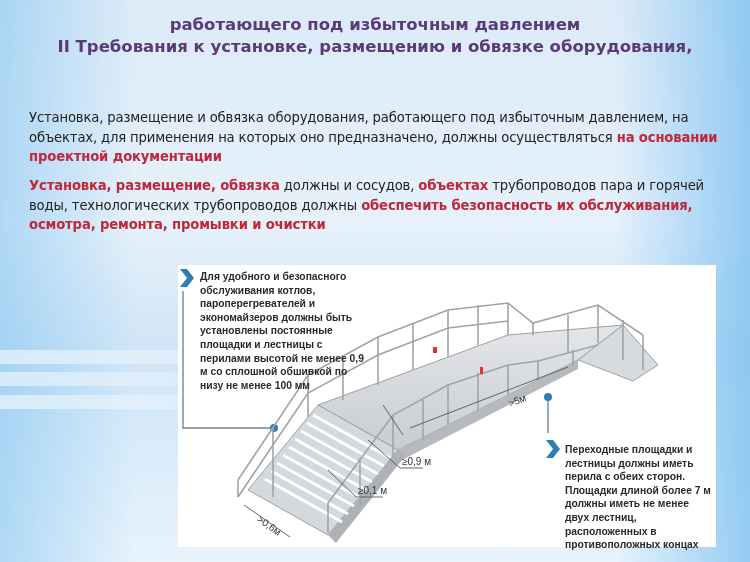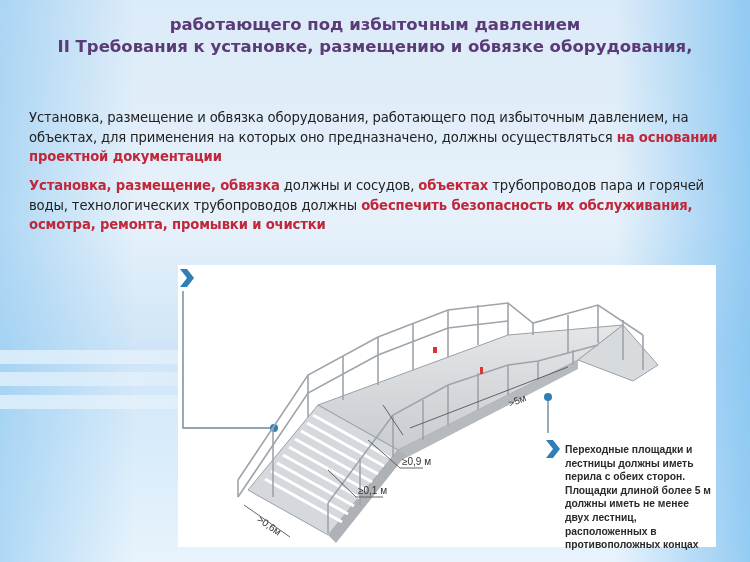--- a/index.html
+++ b/index.html
@@ -130,24 +130,25 @@
       <line x1="66" y1="240" x2="112" y2="272"></line>
     </g>
 
     <rect x="255" y="82" width="4" height="6" fill="#d33"></rect>
     <rect x="302" y="102" width="3" height="7" fill="#d33"></rect>
   </svg>
 
   <svg class="chev" style="left:2px; top:4px;" viewBox="0 0 14 18">
     <polygon points="0,0 7,0 14,9 7,18 0,18 7,9" fill="#2f7fb5"></polygon>
   </svg>
+  <div class="note note-left">Для удобного и безопасного обслуживания котлов, пароперегревателей и экономайзеров должны быть установлены постоянные площадки и лестницы с перилами высотой не менее 0,9 м со сплошной обшивкой по низу не менее 100 мм</div>
 
   <svg class="chev" style="left:368px; top:175px;" viewBox="0 0 14 18">
     <polygon points="0,0 7,0 14,9 7,18 0,18 7,9" fill="#2f7fb5"></polygon>
   </svg>
-  <div class="note note-right">Переходные площадки и лестницы должны иметь перила с обеих сторон. Площадки длиной более 5 м должны иметь не менее двух лестниц, расположенных в противоположных концах</div>
+  <div class="note note-right">Переходные площадки и лестницы должны иметь перила с обеих сторон. Площадки длиной более 7 м должны иметь не менее двух лестниц, расположенных в противоположных концах</div>
 
   <div class="dim" style="left:330px; top:130px; transform:rotate(-22deg);">&gt;5м</div>
   <div class="dim" style="left:224px; top:191px;">≥0,9 м</div>
   <div class="dim" style="left:180px; top:220px;">≥0,1 м</div>
   <div class="dim" style="left:78px; top:255px; transform:rotate(35deg);">&gt;0,6м</div>
 
 </div>
 
 </body></html>

